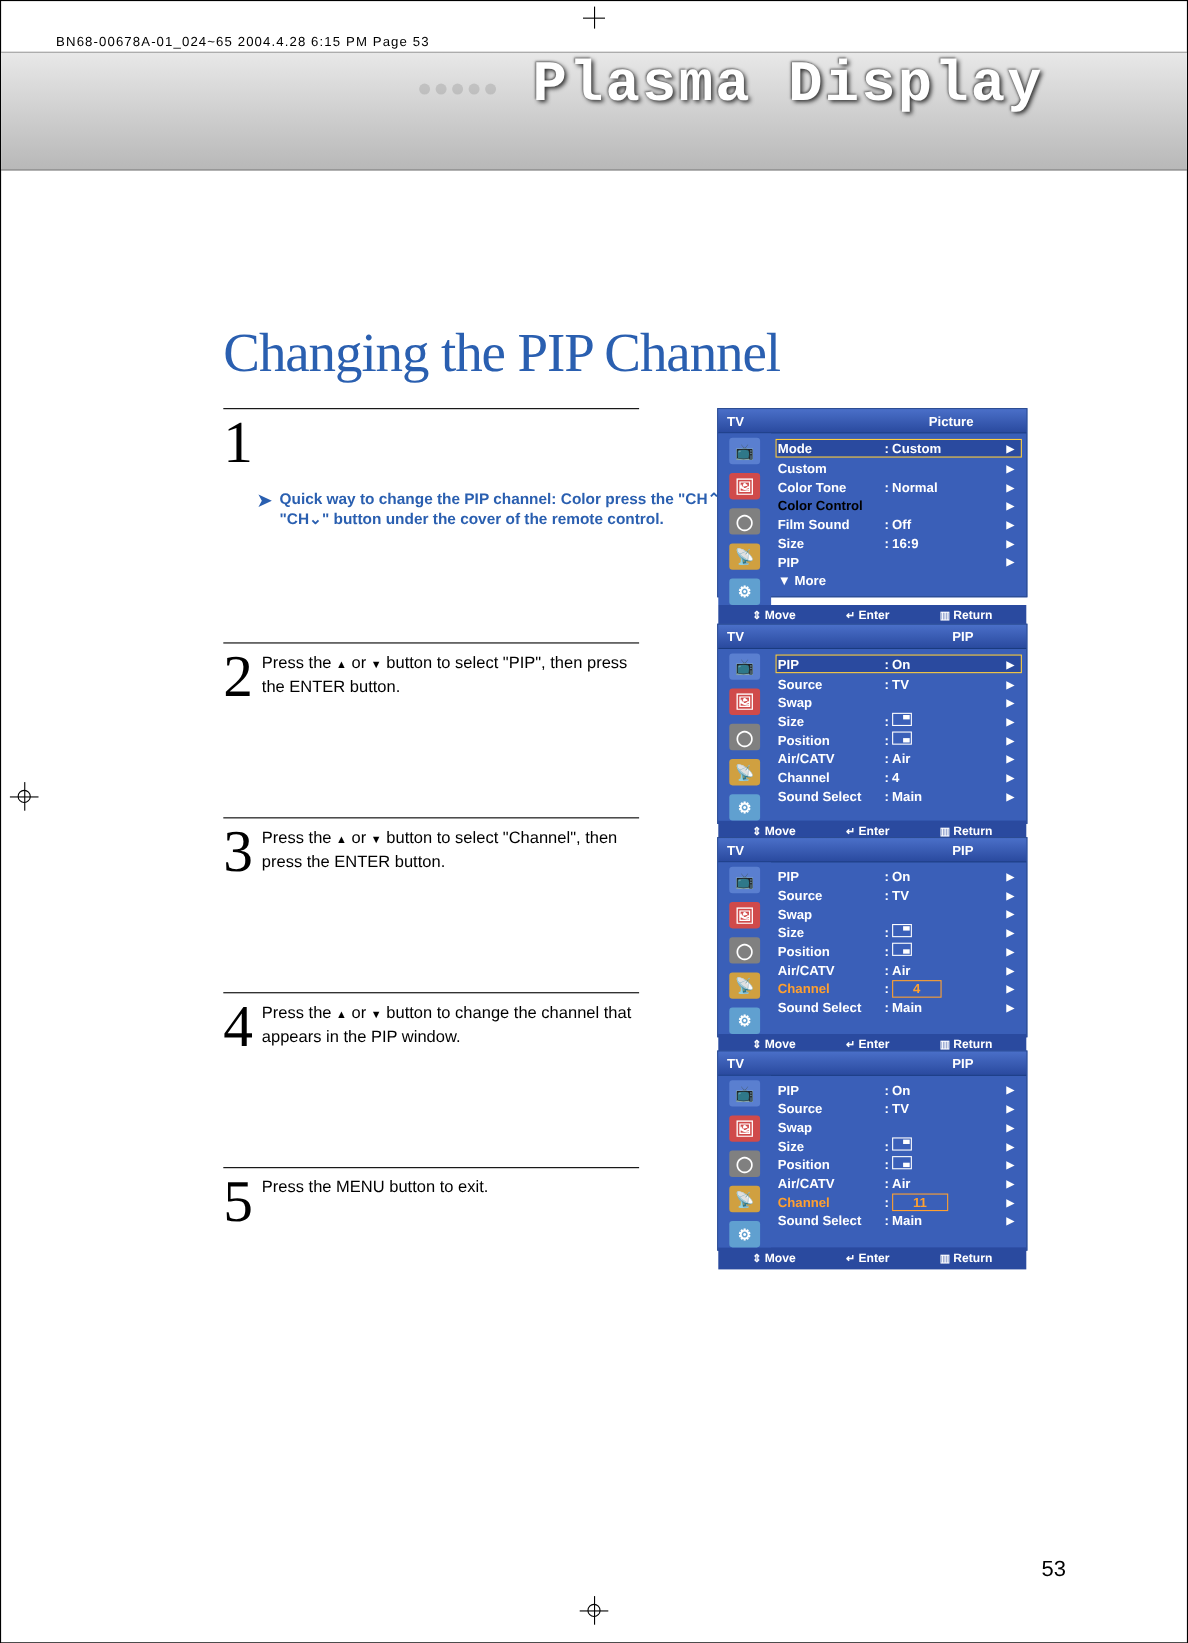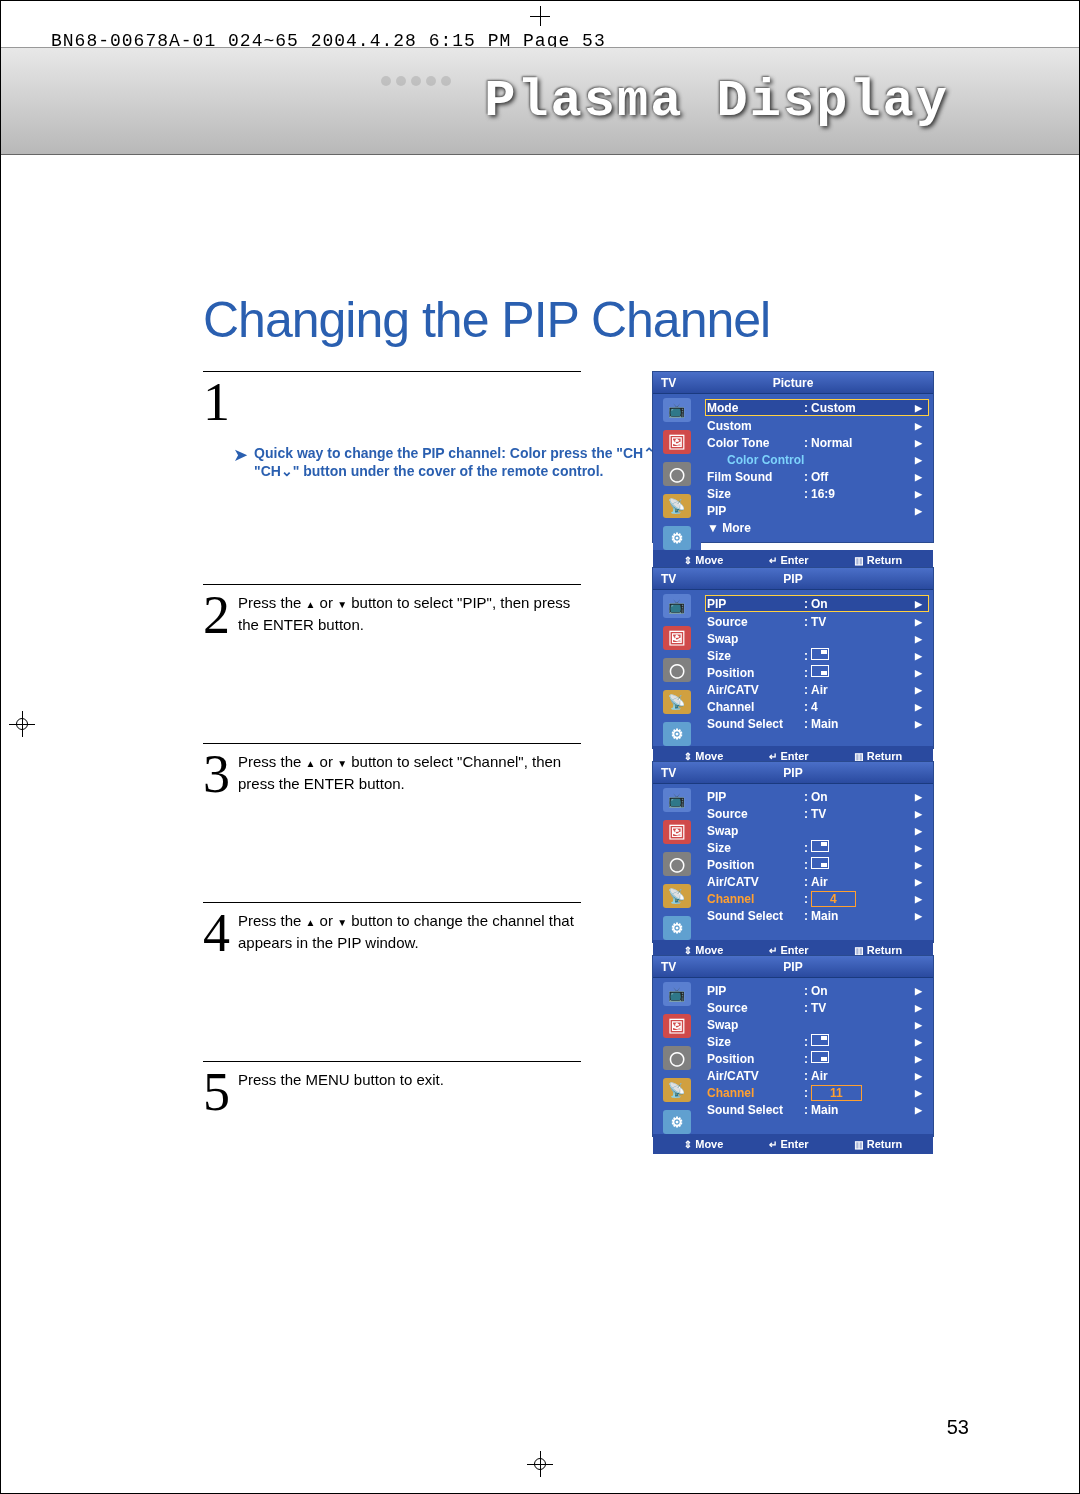--- a/index.html
+++ b/index.html
@@ -1,68 +1,68 @@
 <!DOCTYPE html>
 <html><head>
 <meta charset="utf-8">
 <style>
 * { box-sizing: border-box; margin: 0; padding: 0; }
 body { font-family: Arial, Helvetica, sans-serif; background: #fff; width: 1080px; margin: 0 auto; color: #000; }
 .page { position: relative; width: 1080px; height: 1494px; border: 1px solid #000; }
-.header-line { position: absolute; top: 14px; left: 50px; font-family: Liberation Mono, monospace; font-size: 18px; letter-spacing: 1px; margin-top: 16px; }
+.header-line { position: absolute; top: 14px; left: 50px; font-family: Liberation Sans, sans-serif; font-size: 12px; letter-spacing: 1px; margin-top: 16px; }
 .top-crop { position: absolute; left: 50%; top: 5px; width: 20px; height: 20px; transform: translateX(-50%); }
 .crop-v { position: absolute; left: 50%; top: 0; width: 1px; height: 20px; background: #000; }
 .crop-h { position: absolute; left: 0; top: 50%; width: 20px; height: 1px; background: #000; }
-.banner { position: absolute; top: 46px; left: 0; right: 0; height: 108px; background: linear-gradient(#e8e8e8, #d0d0d0 50%, #b8b8b8); border-top: 1px solid #999; border-bottom: 1px solid #666; display: flex; align-items: center; justify-content: flex-end; padding-right: 130px; overflow: hidden; }
+.banner { position: absolute; top: 46px; left: 0; right: 0; height: 108px; background: linear-gradient(#e8e8e8, #d0d0d0 50%, #b8b8b8); border-top: 1px solid #999; border-bottom: 1px solid #666; display: flex; justify-content: flex-end; padding-right: 130px; overflow: hidden; }
 .banner-title { font-family: "Courier New", monospace; font-size: 52px; font-weight: bold; color: #fff; text-shadow: 2px 2px 4px #333, -1px -1px 2px #666; letter-spacing: 2px; }
 .banner-deco { position: absolute; left: 380px; top: 10px; width: 200px; height: 80px; opacity: 0.3; }
 .deco-dot { position: absolute; width: 10px; height: 10px; border-radius: 50%; background: #888; }
 .deco-dot:nth-child(1){left:0;top:18px;} .deco-dot:nth-child(2){left:15px;top:18px;} .deco-dot:nth-child(3){left:30px;top:18px;}
 .deco-dot:nth-child(4){left:45px;top:18px;} .deco-dot:nth-child(5){left:60px;top:18px;}
-.chapter-title { position: absolute; top: 290px; left: 202px; font-family: Liberation Sans, sans-serif; font-size: 50px; font-weight: normal; color: #2a5fb0; font-stretch: condensed; letter-spacing: -1px; }
+.chapter-title { position: absolute; top: 290px; left: 202px; font-family: Liberation Serif, serif; font-size: 50px; font-weight: normal; color: #2a5fb0; font-stretch: condensed; letter-spacing: -1px; }
 .content { position: absolute; top: 370px; left: 202px; width: 720px; }
 .step { display: flex; align-items: flex-start; margin-bottom: 30px; border-top: 1px solid #000; padding-top: 6px; width: 378px; }
 .step-num { font-family: "Bodoni MT", "Times New Roman", serif; font-size: 54px; font-weight: normal; line-height: 48px; margin-right: 8px; font-stretch: condensed; }
 .step-text { font-size: 15px; line-height: 20px; padding-top: 2px; }
 .tip { display: flex; align-items: flex-start; margin-top: 18px; margin-left: 30px; }
 .tip-arrow { color: #2a5fb0; font-size: 18px; margin-right: 6px; margin-top: 0; }
 .tip-text { font-size: 14px; font-weight: bold; color: #2a5fb0; line-height: 18px; font-stretch: condensed; font-family: Arial Narrow, Arial; }
 .arrow-up::after { content: "▲"; font-size: 10px; }
 .arrow-down::after { content: "▼"; font-size: 10px; }
 .ch-up::after { content: "⌃"; font-size: 14px; font-weight: bold; }
 .ch-down::after { content: "⌄"; font-size: 14px; font-weight: bold; }
 
 .osd { position: absolute; width: 282px; background: #3a5fb8; border: 1px solid #2a4a8f; font-size: 12px; color: #fff; font-weight: bold; }
 .osd1 { top: 370px; left: 651px; height: 172px; }
 .osd2 { top: 566px; left: 651px; height: 182px; }
 .osd3 { top: 760px; left: 651px; height: 182px; }
 .osd4 { top: 954px; left: 651px; height: 182px; }
 .osd-header { height: 22px; background: linear-gradient(#4a6fc8, #2a4a9f); display: flex; align-items: center; border-bottom: 1px solid #1a3a7f; }
 .osd-tv { width: 48px; padding-left: 8px; }
-.osd-title { flex: 1; text-align: center; }
+.osd-title { flex: 1; text-align: right; }
 .osd-body { display: flex; }
 .osd-sidebar { width: 48px; background: #3a5fb8; display: flex; flex-direction: column; align-items: center; padding-top: 4px; gap: 8px; }
 .side-icon { width: 28px; height: 24px; border-radius: 3px; display: flex; align-items: center; justify-content: center; font-size: 14px; }
 .ic1 { background: #5a7fd0; } .ic2 { background: #d04a4a; } .ic3 { background: #808080; } .ic4 { background: #d0a040; } .ic5 { background: #60a0d0; }
 .osd-main { flex: 1; padding: 4px 6px 0 6px; }
 .osd-row { display: flex; height: 17px; align-items: center; }
 .osd-label { width: 94px; }
 .osd-colon { width: 10px; text-align: center; }
 .osd-value { flex: 1; }
 .osd-caret { width: 12px; color: #fff; font-size: 9px; }
 .osd-row.highlight { background: #2a4a9f; border: 1px solid #ffd040; margin: 1px -2px; padding: 0 1px; justify-content: space-between; }
 .osd-row.orange .osd-label { color: #ffa030; }
 .orange-box-inner { display: inline-block; border: 1px solid #ffa030; padding: 0 18px 0 18px; color: #ffa030; position: relative; }
 .osd-footer { height: 20px; background: #2a4a9f; display: flex; align-items: center; justify-content: space-around; padding: 0 8px; font-size: 11px; }
 .foot-item { display: flex; align-items: center; gap: 3px; }
 .foot-icon { font-size: 10px; }
 .pos-icon { display: inline-block; width: 18px; height: 12px; border: 1px solid #fff; position: relative; }
 .pos-corner { position: absolute; width: 6px; height: 4px; background: #fff; }
 .pc-tr { top: 1px; right: 1px; } .pc-br { bottom: 1px; right: 1px; }
-.grey-label { color: #7dd3fc; margin-left: 20px; }
+.grey-label { color: #000000; }
 
 .page-num { position: absolute; bottom: 54px; right: 110px; font-size: 20px; }
 .bottom-crop { position: absolute; left: 50%; bottom: 16px; width: 26px; height: 26px; transform: translateX(-50%); }
 .bottom-crop .cv { position: absolute; left: 50%; top: 0; width: 1px; height: 26px; background: #000; }
 .bottom-crop .ch { position: absolute; top: 50%; left: 0; width: 26px; height: 1px; background: #000; }
 .bottom-crop .cc { position: absolute; left: 50%; top: 50%; width: 12px; height: 12px; border: 1px solid #000; border-radius: 50%; transform: translate(-50%,-50%); }
 .left-crop { position: absolute; left: 8px; top: 710px; width: 26px; height: 26px; }
 .left-crop .cv { position: absolute; left: 50%; top: 0; width: 1px; height: 26px; background: #000; }
 .left-crop .ch { position: absolute; top: 50%; left: 0; width: 26px; height: 1px; background: #000; }
 .left-crop .cc { position: absolute; left: 50%; top: 50%; width: 12px; height: 12px; border: 1px solid #000; border-radius: 50%; transform: translate(-50%,-50%); }

